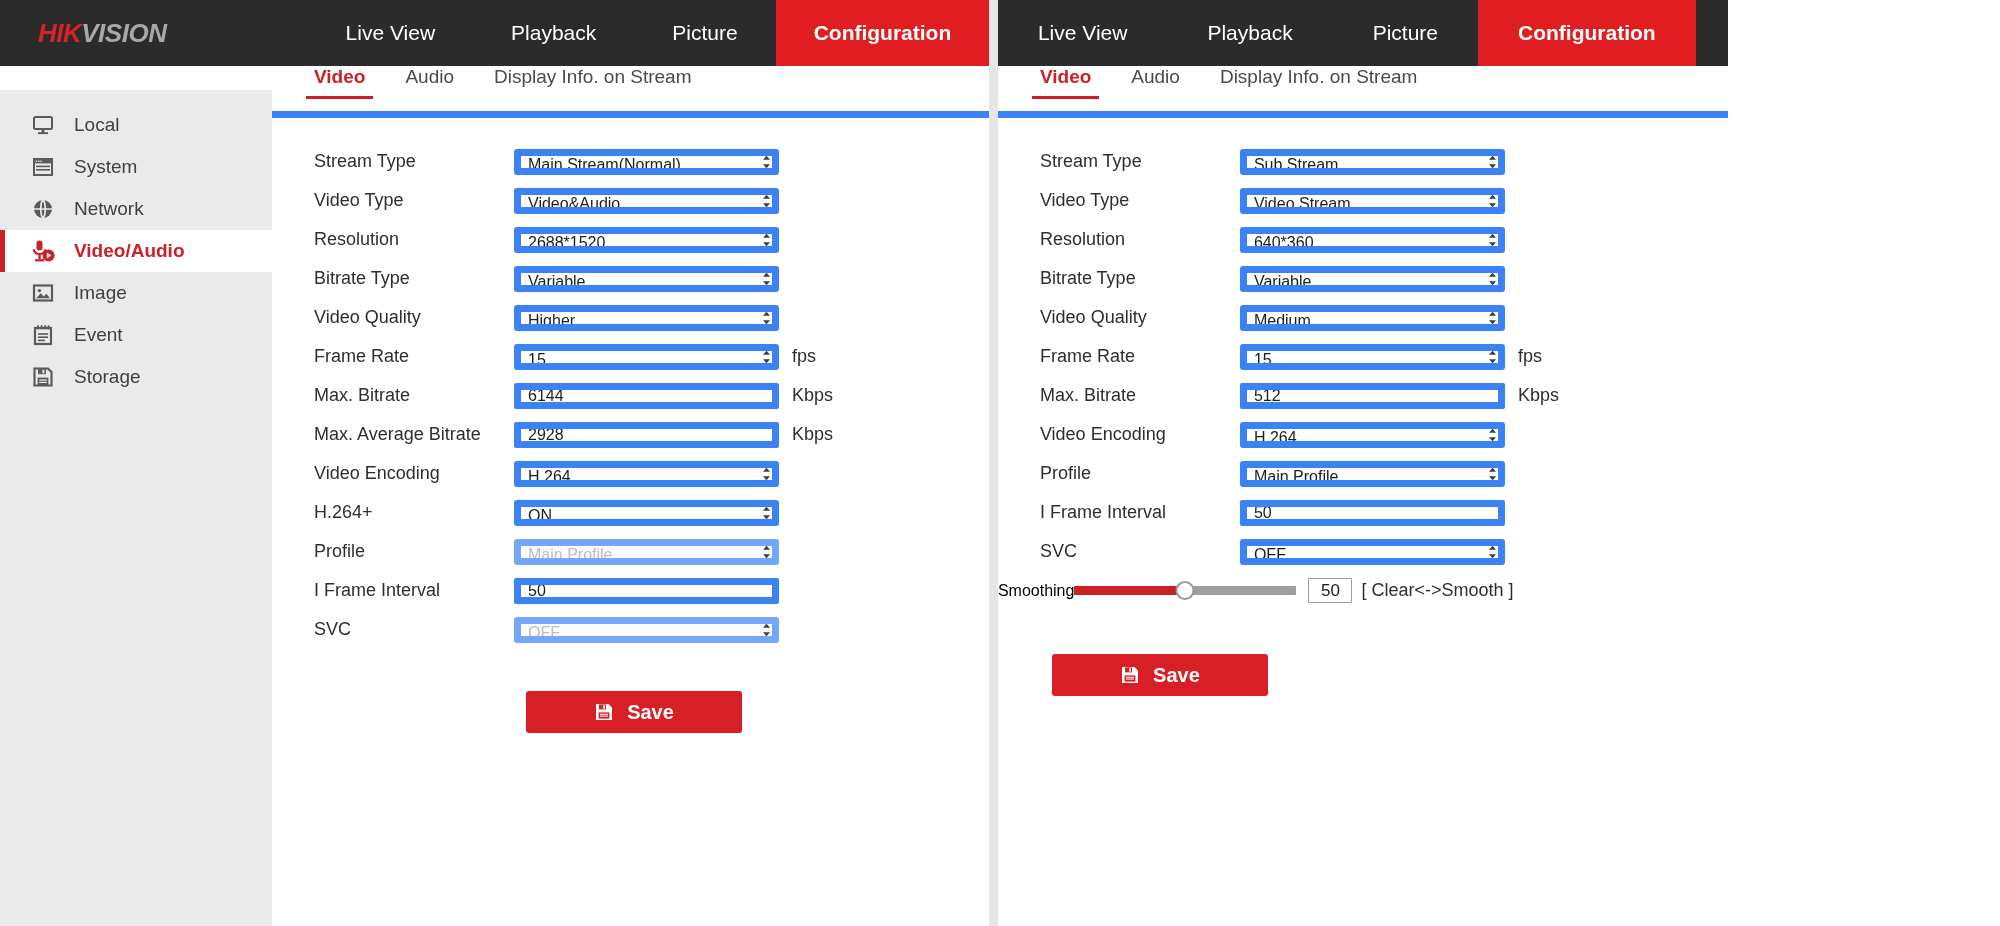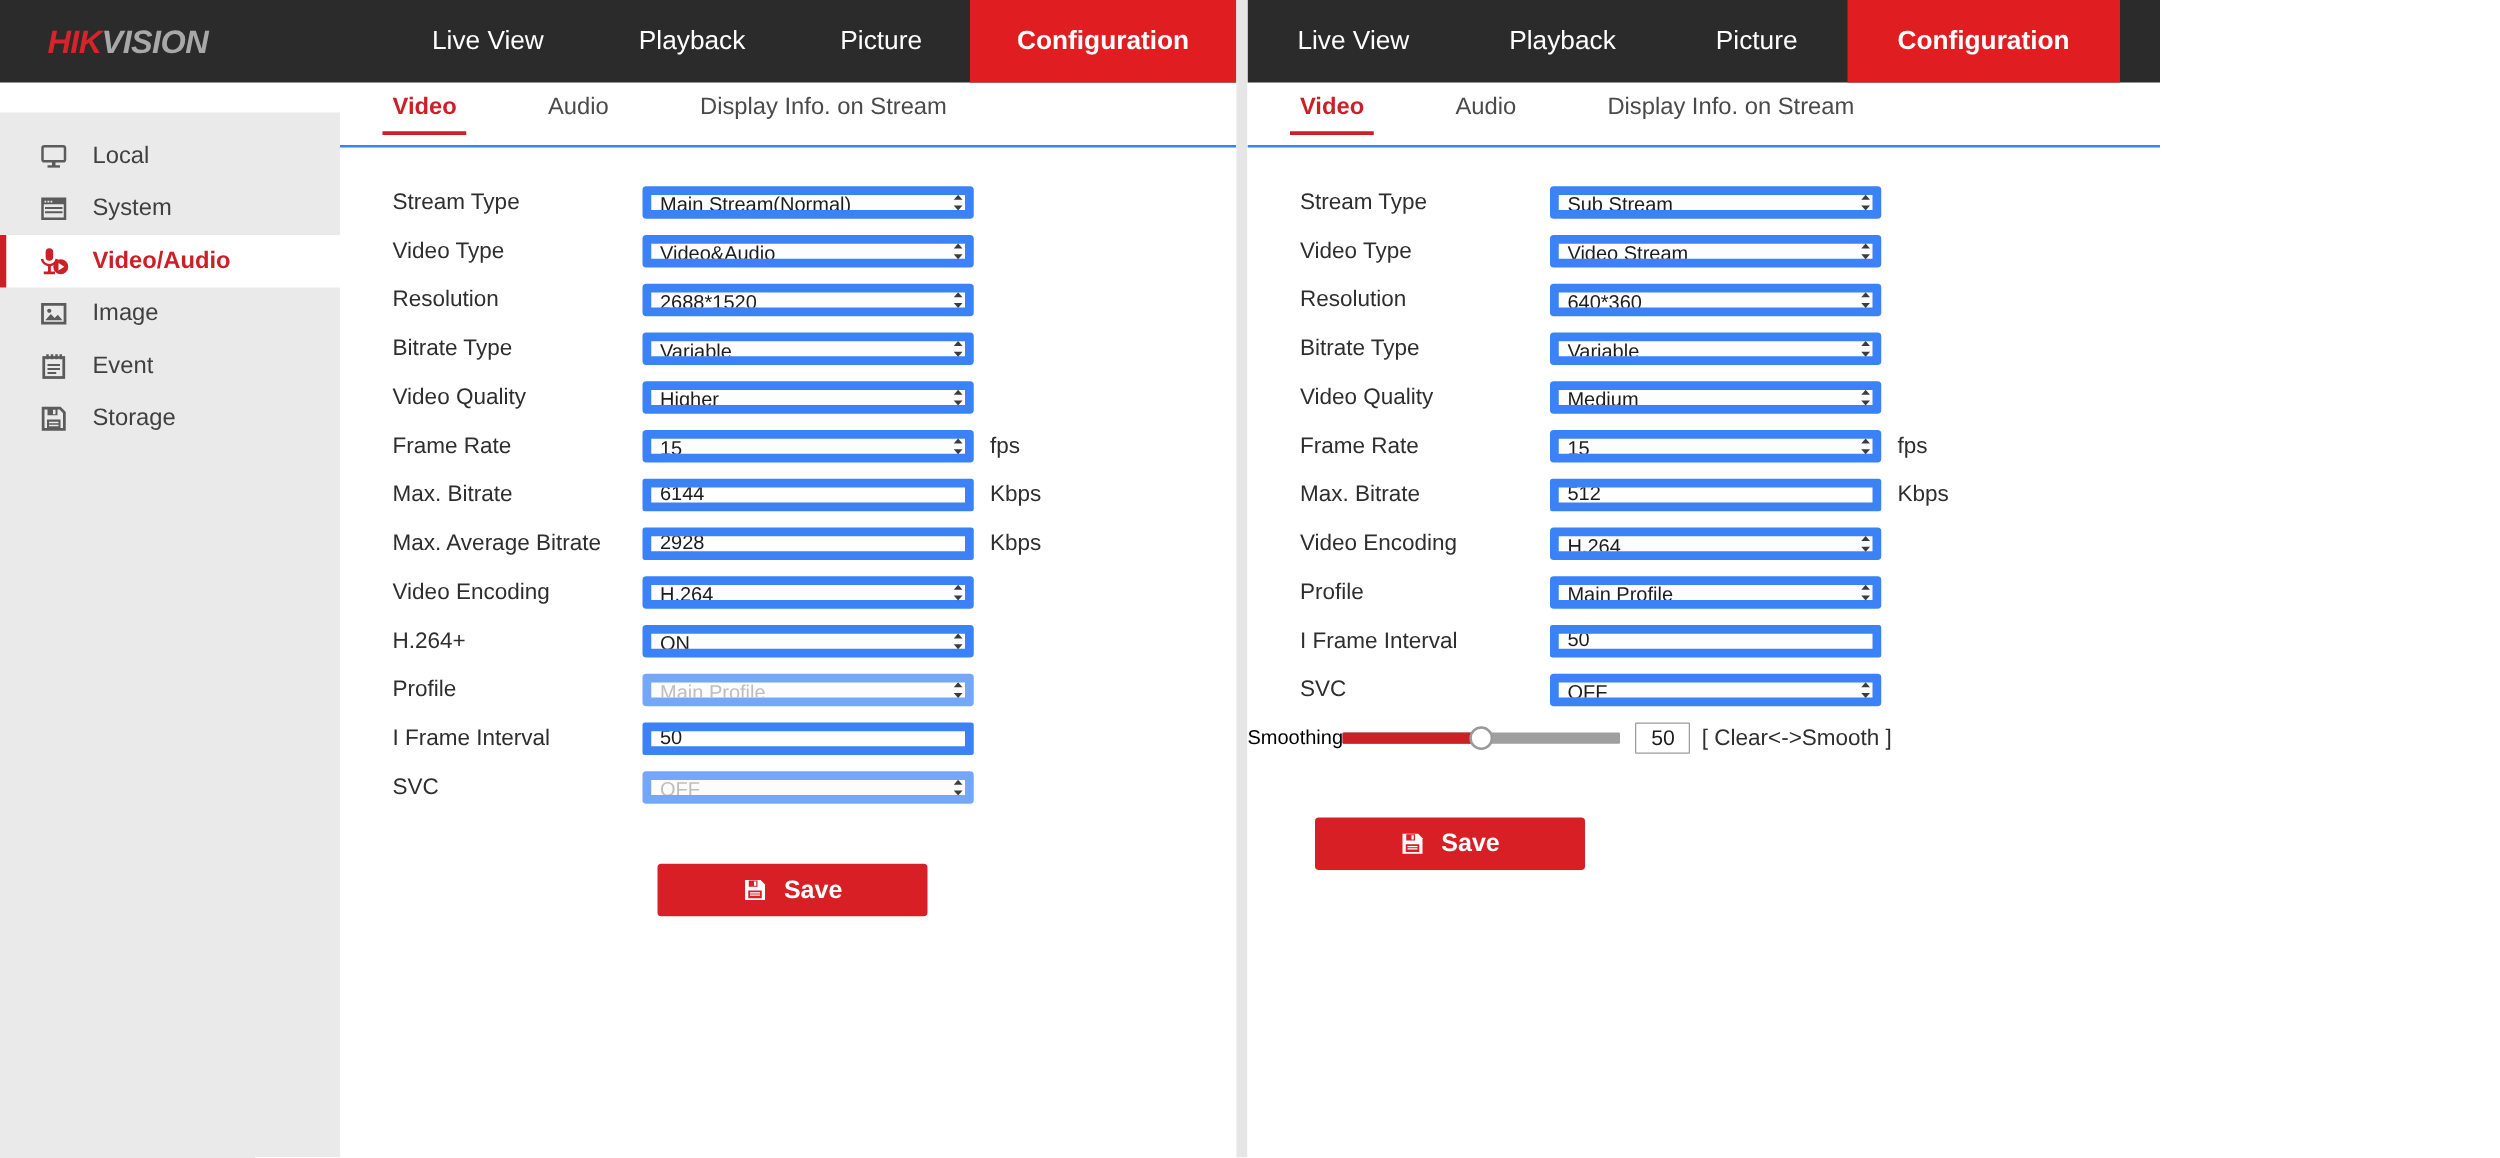--- a/index.html
+++ b/index.html
@@ -57,22 +57,22 @@
   .side-item.active { background: #ffffff; }
   .side-item.active .lbl { color: #cc1f26; font-weight: bold; }
   .side-item.active::before {
     content: ""; position: absolute; left: 0; top: 0; bottom: 0;
     width: 5px; background: #cc1f26;
   }
 
   
   .content { flex: 1; background: #ffffff; position: relative; }
   .tabbar {
-    height: 52px; border-bottom: 2px solid #3b82f6;
-    display: flex; align-items: center; padding-left: 22px; gap: 33px;
+    height: 52px; border-bottom: 7px solid #3b82f6;
+    display: flex; align-items: flex-start; padding-left: 22px;
   }
   .tab {
     font-size: 19px; color: #4a4a4a; padding: 0 20px 10px 20px;
     cursor: pointer; white-space: nowrap; position: relative;
   }
   .tab.active { color: #cc1f26; font-weight: bold; }
   .tab.active::after {
     content: ""; position: absolute; left: 12px; right: 12px; bottom: -1px;
     height: 3px; background: #cc1f26;
   }
@@ -183,20 +183,30 @@
                 <rect x="3" y="4" width="18" height="16" fill="none" stroke="#5b5b5b" stroke-width="2"></rect>
                 <rect x="3" y="4" width="18" height="4.4" fill="#5b5b5b"></rect>
                 <rect x="4.6" y="5.6" width="1.4" height="1.4" fill="#eaeaea"></rect>
                 <rect x="7" y="5.6" width="1.4" height="1.4" fill="#eaeaea"></rect>
                 <rect x="9.4" y="5.6" width="1.4" height="1.4" fill="#eaeaea"></rect>
                 <rect x="5" y="10.6" width="14" height="1.6" fill="#5b5b5b"></rect>
                 <rect x="5" y="14" width="14" height="1.6" fill="#5b5b5b"></rect>
               </svg>
             </span>
             <span class="lbl">System</span>
+          </div>
+          <div class="side-item">
+            <span class="ico">
+              <svg width="24" height="24" viewBox="0 0 24 24">
+                <circle cx="12" cy="12" r="9" fill="#5b5b5b"></circle>
+                <path d="M12 3c-3 2.4-3 15.6 0 18M3 12h18" stroke="#eaeaea" stroke-width="1.7" fill="none"></path>
+                <path d="M12 3c3 2.4 3 15.6 0 18" stroke="#eaeaea" stroke-width="1.7" fill="none"></path>
+              </svg>
+            </span>
+            <span class="lbl">Network</span>
           </div>
           <div class="side-item active">
             <span class="ico">
               <svg width="26" height="26" viewBox="0 0 26 26">
                 <rect x="6.5" y="2.5" width="6" height="10" rx="3" fill="#cc1f26"></rect>
                 <path d="M3.6 11.2a6 6 0 0 0 11.8 0" stroke="#cc1f26" stroke-width="2" fill="none"></path>
                 <rect x="8.4" y="16.6" width="2.3" height="5" fill="#cc1f26"></rect>
                 <rect x="5" y="21.2" width="9" height="2.2" fill="#cc1f26"></rect>
                 <circle cx="18.6" cy="17.4" r="6" fill="#cc1f26"></circle>
                 <path d="M16.8 14.4l4.6 3-4.6 3z" fill="#fff"></path>

